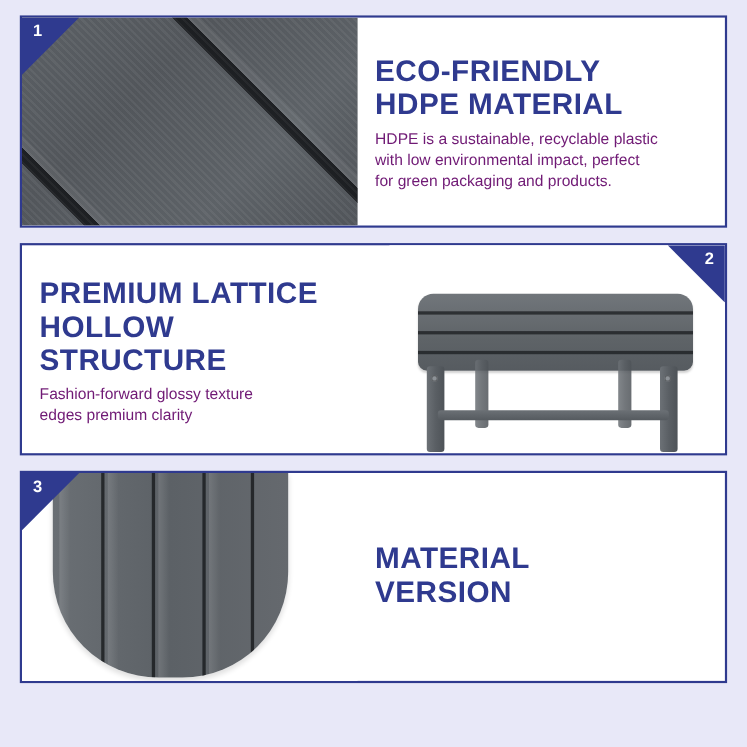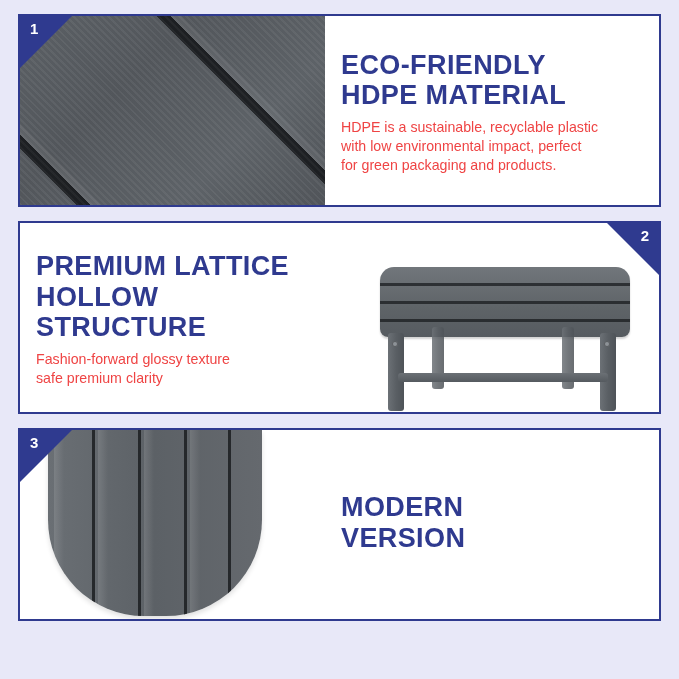--- a/index.html
+++ b/index.html
@@ -84,21 +84,21 @@
     color:#2f3a8f;
     font-size:27px;
     line-height:1.12;
     font-weight:bold;
     letter-spacing:0.4px;
     margin:0 0 8px 0;
     font-family:"Liberation Sans", sans-serif;
     white-space:pre-line;
   }
   .body{
-    color:#ef4444;
+    color:#701a75;
     font-size:14.2px;
     line-height:1.33;
     margin:0;
     white-space:pre-line;
     font-family:"Liberation Sans", sans-serif;
   }
 
   
   .plank1{
     position:absolute;inset:0;
@@ -220,21 +220,21 @@
   <div class="panel p2">
     <div class="badge tr">
       <div class="tri"></div>
       <div class="num">2</div>
     </div>
     <div class="textbox">
       <h2 class="heading">PREMIUM LATTICE
 HOLLOW
 STRUCTURE</h2>
       <p class="body">Fashion-forward glossy texture
-safe premium clarity</p>
+edges premium clarity</p>
     </div>
     <div class="imgbox" style="background:#ffffff;">
       <div class="tablescene">
         <div class="tabletop">
           <div class="tslat" style="top:16px"></div>
           <div class="tslat" style="top:34px"></div>
           <div class="tslat" style="top:52px"></div>
         </div>
         <div class="tleg" style="left:34px;top:110px;width:16px;height:78px;"></div>
         <div class="tleg" style="left:246px;top:110px;width:16px;height:78px;"></div>
@@ -260,18 +260,18 @@
           <div class="vhl" style="left:50px"></div>
           <div class="vslat" style="left:90px"></div>
           <div class="vhl" style="left:96px"></div>
           <div class="vslat" style="left:136px"></div>
           <div class="vhl" style="left:142px"></div>
           <div class="vslat" style="left:180px"></div>
         </div>
       </div>
     </div>
     <div class="textbox">
-      <h2 class="heading">MODERN
+      <h2 class="heading">MATERIAL
 VERSION</h2>
     </div>
   </div>
 
 </div>
 
 </body></html>

